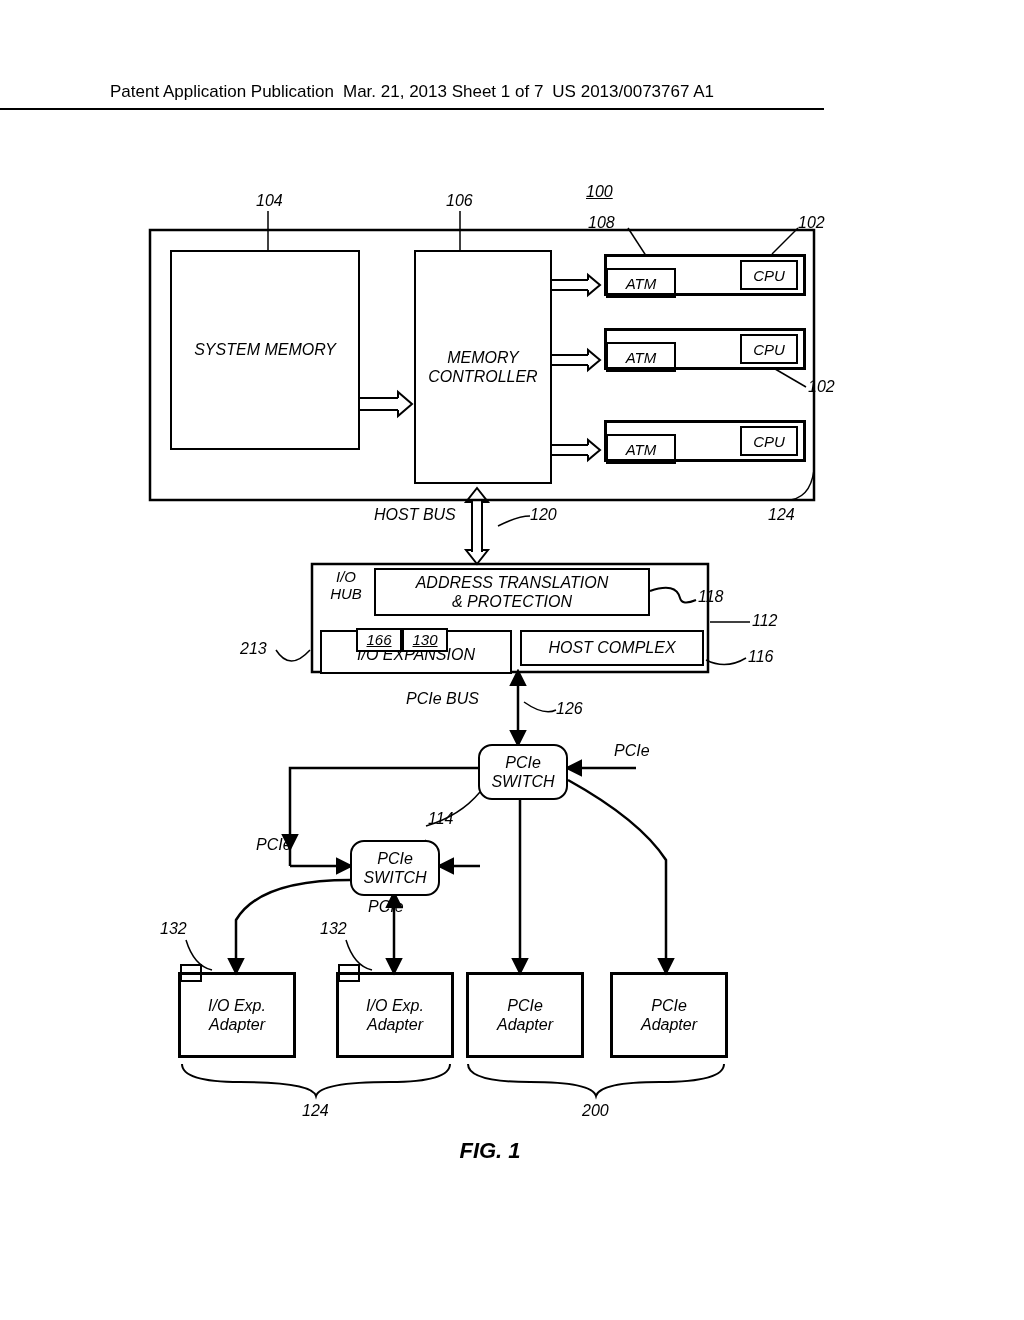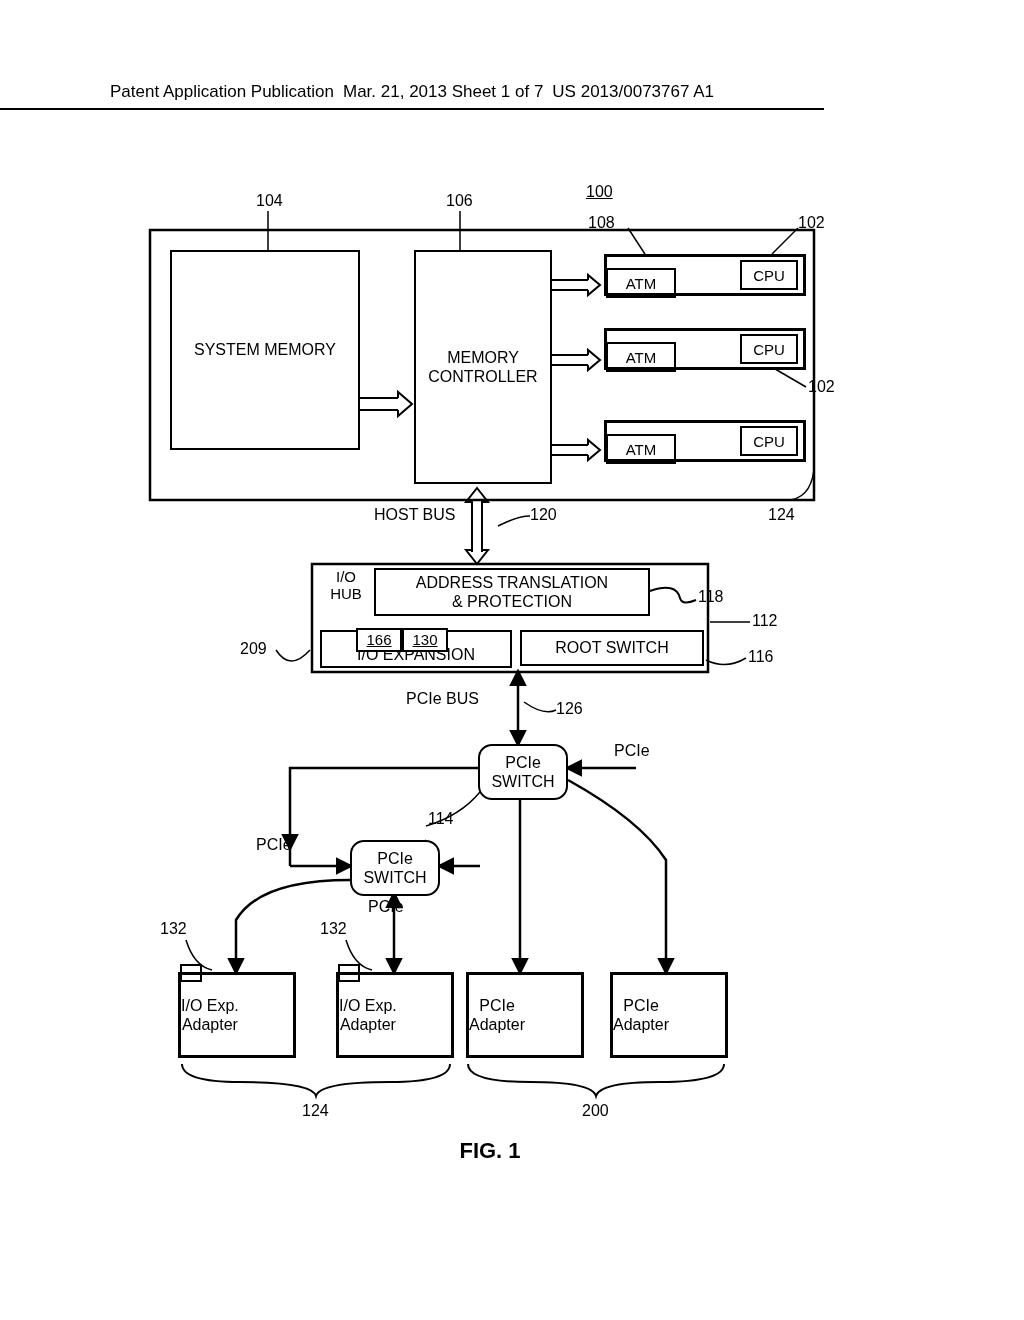--- a/index.html
+++ b/index.html
@@ -25,20 +25,21 @@
     display: flex;
     justify-content: space-between;
     font-size: 17px;
   }
   .diagram {
     position: absolute;
     top: 180px;
     left: 120px;
     width: 740px;
     height: 1020px;
+    font-style: italic;
   }
   
   .box {
     position: absolute;
     border: 2.5px solid #000;
     background: #fff;
     display: flex;
     align-items: center;
     justify-content: center;
     text-align: center;
@@ -70,21 +71,21 @@
     position:absolute; border:2px solid #000; width:66px; height:26px;
     display:flex; align-items:center; justify-content:center; font-size:15px;
   }
   .cpu {
     position:absolute; border:2px solid #000; width:54px; height:26px;
     display:flex; align-items:center; justify-content:center; font-size:15px;
   }
   
   .adapter {
     position:absolute; border:3px solid #000; width:112px; height:80px;
-    display:flex; align-items:center; justify-content:flex-start; text-align:center; font-size:16px; line-height:1.2;
+    display:flex; align-items:center; justify-content:center; text-align:center; font-size:16px; line-height:1.2;
   }
   .tinybox { position:absolute; width:18px; height:14px; border:2px solid #000; }
   .figcap {
     position:absolute; font-size:22px; font-weight:bold; width:100%; text-align:center;
   }
 </style>
 </head>
 <body>
 
 <div class="page">
@@ -224,34 +225,34 @@
     <div class="label" style="top:326px; left:254px;">HOST BUS</div>
     <div class="ref" style="top:326px; left:410px;">120</div>
 
     <div class="label small" style="top:388px; left:206px; width:40px; white-space:pre-line;">I/O
 HUB</div>
     <div class="box" style="top:388px; left:254px; width:272px; height:44px; white-space:pre-line;"><span>ADDRESS TRANSLATION
 &amp; PROTECTION</span></div>
     <div class="ref" style="top:408px; left:578px;">118</div>
     <div class="ref" style="top:432px; left:632px;">112</div>
 
-    <div class="box" style="top:450px; left:200px; width:188px; height:32px; align-items:flex-end; padding-bottom:2px;">
+    <div class="box" style="top:450px; left:200px; width:188px; height:32px; align-items:flex-end; padding-bottom:8px;">
         <span>I/O EXPANSION</span>
       </div>
     <div class="box small" style="top:448px; left:236px; width:42px; height:20px; border-width:2px;">
         <span class="underline">166</span>
       </div>
     <div class="box small" style="top:448px; left:282px; width:42px; height:20px; border-width:2px;text-align:right;">
         <span class="underline">130</span>
       </div>
 
     <div class="box" style="top:450px; left:400px; width:180px; height:32px;">
-        <span>ROOT SWITCH</span>
-      </div>
-    <div class="ref" style="top:460px; left:120px;">209</div>
+        <span>HOST COMPLEX</span>
+      </div>
+    <div class="ref" style="top:460px; left:120px;">213</div>
     <div class="ref" style="top:468px; left:628px;">116</div>
 
     <div class="label" style="top:510px; left:286px;">PCIe BUS</div>
     <div class="ref" style="top:520px; left:436px;">126</div>
 
     <div class="box rounded" style="top:564px; left:358px; width:86px; height:52px; white-space:pre-line;"><span>PCIe
 SWITCH</span></div>
     <div class="label" style="top:562px; left:494px;">PCIe</div>
 
     <div class="ref" style="top:630px; left:308px;">114</div>

